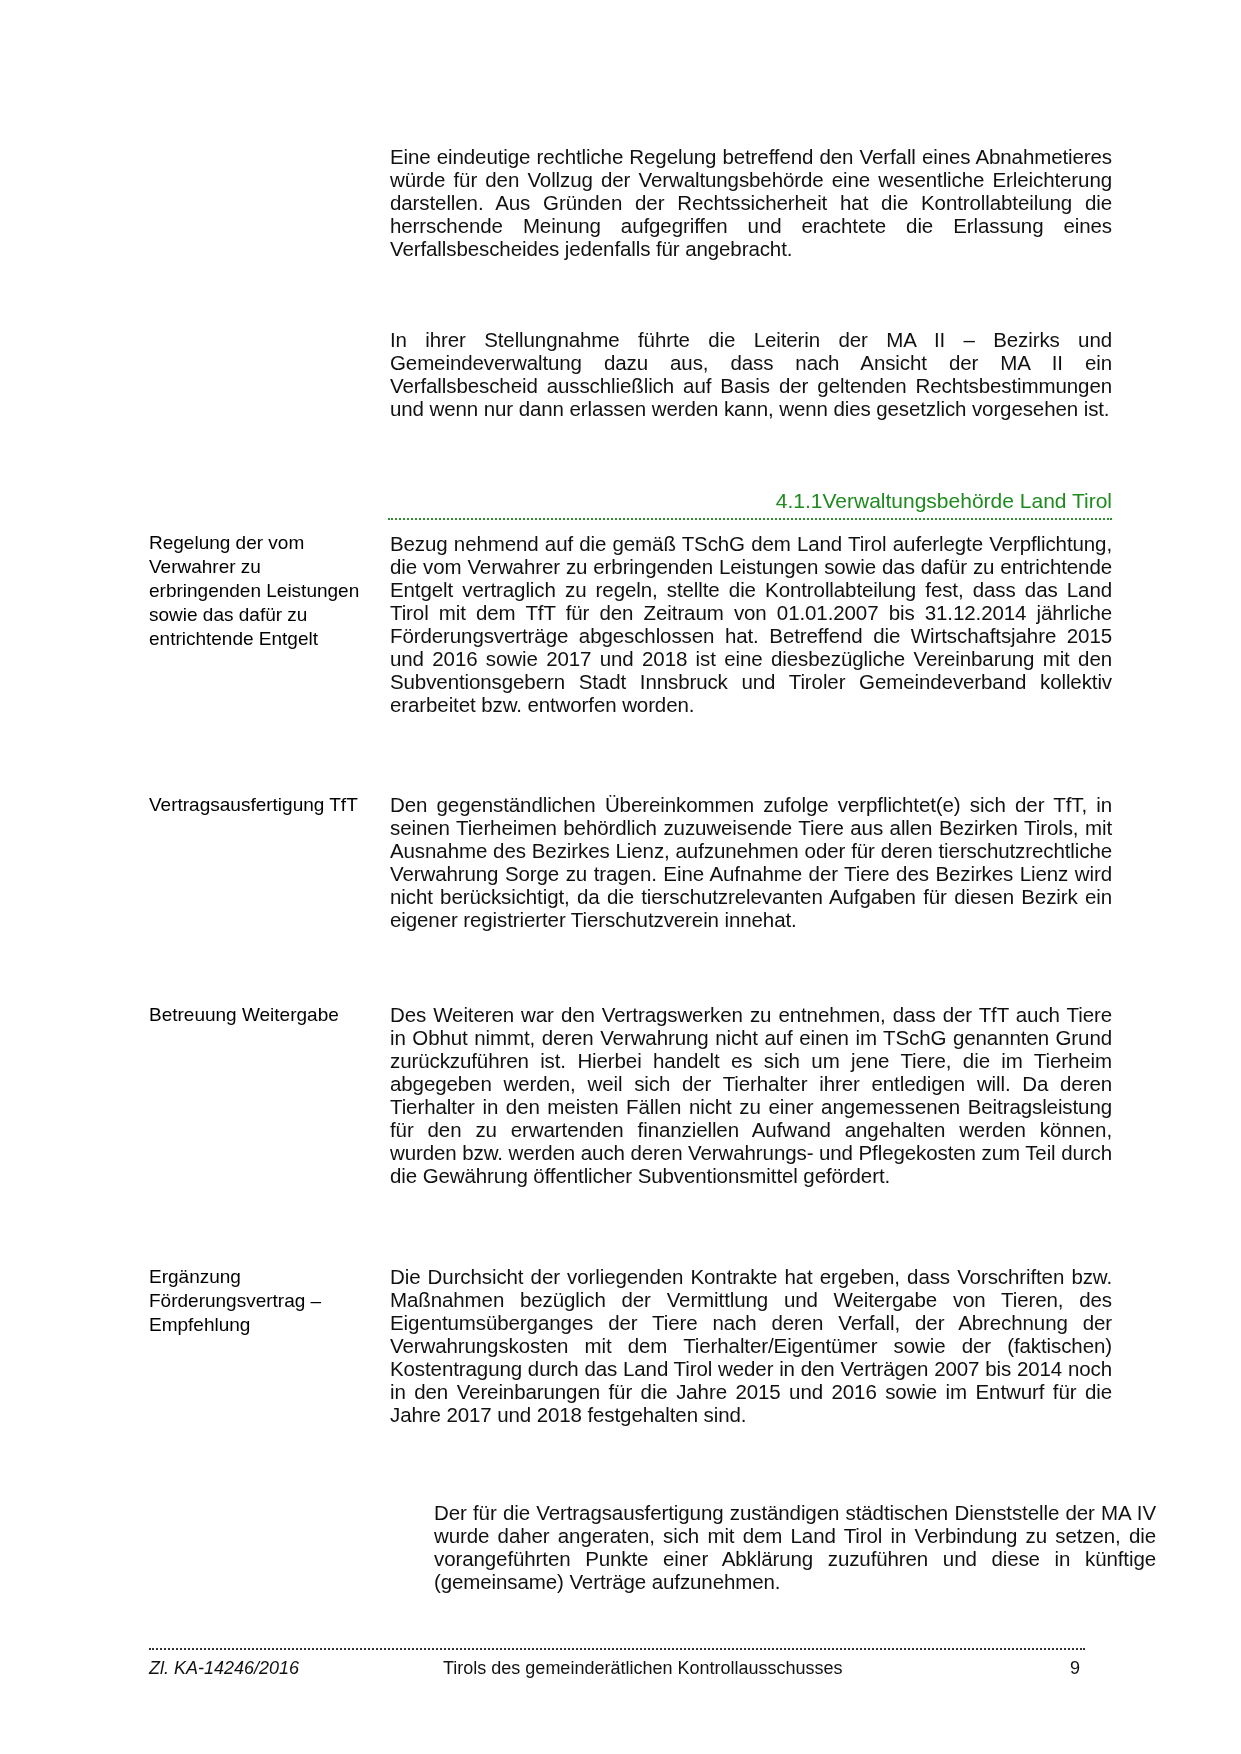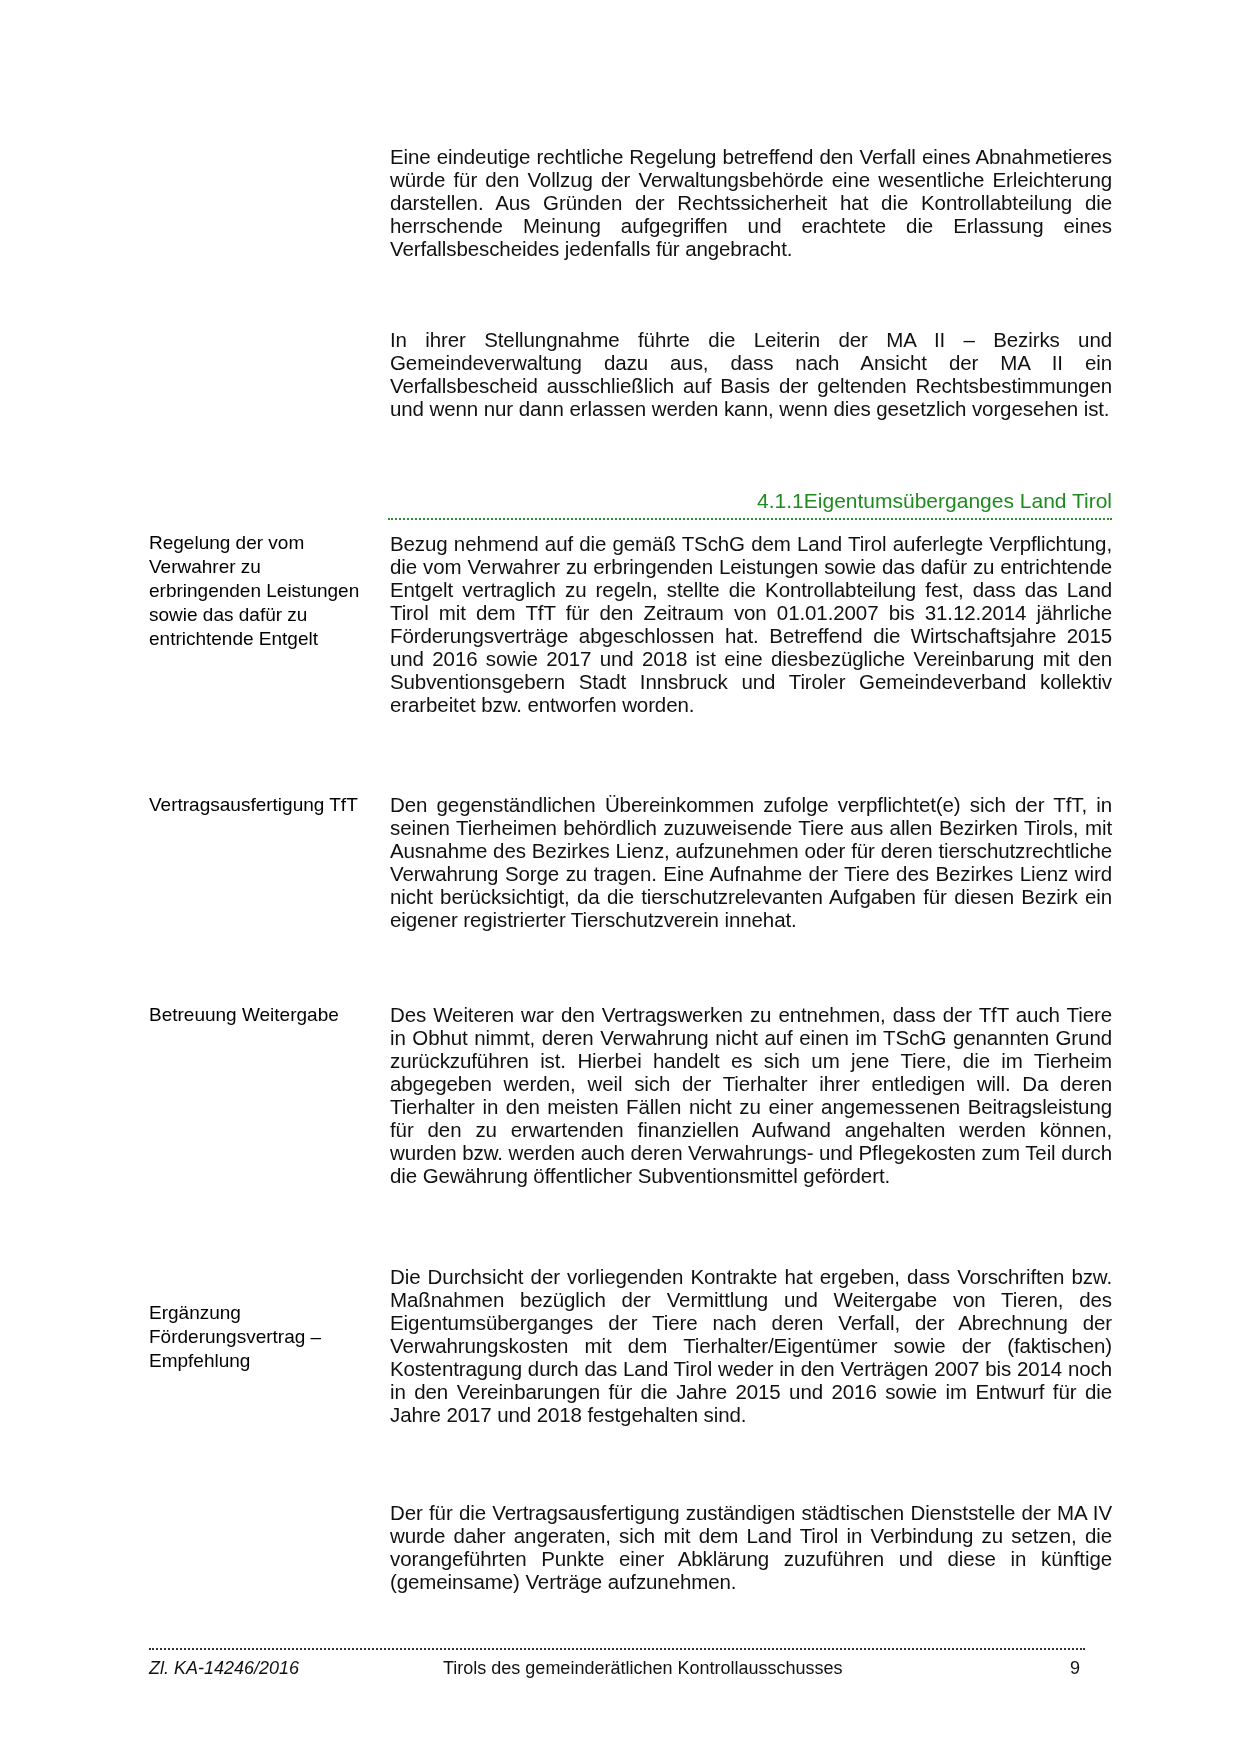--- a/index.html
+++ b/index.html
@@ -19,34 +19,34 @@
                  border-top: 2px dotted #333333; }
   .footer { position: absolute; top: 1658px; font-size: 18px; color: #111; }
 </style>
 </head>
 <body>
 
 <p class="para main-col" style="top:145px;">Eine eindeutige rechtliche Regelung betreffend den Verfall eines Abnahmetieres würde für den Vollzug der Verwaltungsbehörde eine wesentliche Erleichterung darstellen. Aus Gründen der Rechtssicherheit hat die Kontrollabteilung die herrschende Meinung aufgegriffen und erachtete die Erlassung eines Verfallsbescheides jedenfalls für angebracht.</p>
 <p class="para main-col" style="top:328px;">In ihrer Stellungnahme führte die Leiterin der MA II – Bezirks und Gemeindeverwaltung dazu aus, dass nach Ansicht der MA II ein Verfallsbescheid ausschließlich auf Basis der geltenden Rechtsbestimmungen und wenn nur dann erlassen werden kann, wenn dies gesetzlich vorgesehen ist.</p>
 
 <div class="heading">
-  <span class="num">4.1.1</span><span>Eigentumsüberganges Land Tirol</span>
+  <span class="num">4.1.1</span><span>Verwaltungsbehörde Land Tirol</span>
 </div>
 <div class="dots-green"></div>
 
 <p class="side" style="top:531px;">Regelung der vom Verwahrer zu erbringenden Leistungen sowie das dafür zu entrichtende Entgelt</p>
 <p class="para main-col" style="top:532px;">Bezug nehmend auf die gemäß TSchG dem Land Tirol auferlegte Verpflichtung, die vom Verwahrer zu erbringenden Leistungen sowie das dafür zu entrichtende Entgelt vertraglich zu regeln, stellte die Kontrollabteilung fest, dass das Land Tirol mit dem TfT für den Zeitraum von 01.01.2007 bis 31.12.2014 jährliche Förderungsverträge abgeschlossen hat. Betreffend die Wirtschaftsjahre 2015 und 2016 sowie 2017 und 2018 ist eine diesbezügliche Vereinbarung mit den Subventionsgebern Stadt Innsbruck und Tiroler Gemeindeverband kollektiv erarbeitet bzw. entworfen worden.</p>
 
 <p class="side" style="top:793px;">Vertragsausfertigung TfT</p>
 <p class="para main-col" style="top:793px;">Den gegenständlichen Übereinkommen zufolge verpflichtet(e) sich der TfT, in seinen Tierheimen behördlich zuzuweisende Tiere aus allen Bezirken Tirols, mit Ausnahme des Bezirkes Lienz, aufzunehmen oder für deren tierschutzrechtliche Verwahrung Sorge zu tragen. Eine Aufnahme der Tiere des Bezirkes Lienz wird nicht berücksichtigt, da die tierschutzrelevanten Aufgaben für diesen Bezirk ein eigener registrierter Tierschutzverein innehat.</p>
 
 <p class="side" style="top:1003px;">Betreuung Weitergabe</p>
 <p class="para main-col" style="top:1003px;">Des Weiteren war den Vertragswerken zu entnehmen, dass der TfT auch Tiere in Obhut nimmt, deren Verwahrung nicht auf einen im TSchG genannten Grund zurückzuführen ist. Hierbei handelt es sich um jene Tiere, die im Tierheim abgegeben werden, weil sich der Tierhalter ihrer entledigen will. Da deren Tierhalter in den meisten Fällen nicht zu einer angemessenen Beitragsleistung für den zu erwartenden finanziellen Aufwand angehalten werden können, wurden bzw. werden auch deren Verwahrungs- und Pflegekosten zum Teil durch die Gewährung öffentlicher Subventionsmittel gefördert.</p>
 
-<p class="side" style="top:1265px;margin-top:36px;">Ergänzung Förderungsvertrag – Empfehlung</p>
+<p class="side" style="top:1265px;">Ergänzung Förderungsvertrag – Empfehlung</p>
 <p class="para main-col" style="top:1265px;">Die Durchsicht der vorliegenden Kontrakte hat ergeben, dass Vorschriften bzw. Maßnahmen bezüglich der Vermittlung und Weitergabe von Tieren, des Eigentumsüberganges der Tiere nach deren Verfall, der Abrechnung der Verwahrungskosten mit dem Tierhalter/Eigentümer sowie der (faktischen) Kostentragung durch das Land Tirol weder in den Verträgen 2007 bis 2014 noch in den Vereinbarungen für die Jahre 2015 und 2016 sowie im Entwurf für die Jahre 2017 und 2018 festgehalten sind.</p>
 
-<p class="para main-col" style="top:1501px;">Der für die Vertragsausfertigung zuständigen städtischen Dienststelle der MA IV wurde daher angeraten, sich mit dem Land Tirol in Verbindung zu setzen, die vorangeführten Punkte einer Abklärung zuzuführen und diese in künftige (gemeinsame) Verträge aufzunehmen.</p>
+<p class="para main-col" style="top:1501px;margin-left:44px;">Der für die Vertragsausfertigung zuständigen städtischen Dienststelle der MA IV wurde daher angeraten, sich mit dem Land Tirol in Verbindung zu setzen, die vorangeführten Punkte einer Abklärung zuzuführen und diese in künftige (gemeinsame) Verträge aufzunehmen.</p>
 
 <div class="dots-footer"></div>
 <div class="footer" style="left:149px;font-style:italic;">Zl. KA-14246/2016</div>
 <div class="footer" style="left:443px;">Tirols des gemeinderätlichen Kontrollausschusses</div>
 <div class="footer" style="left:1070px;">9</div>
 
 </body></html>

